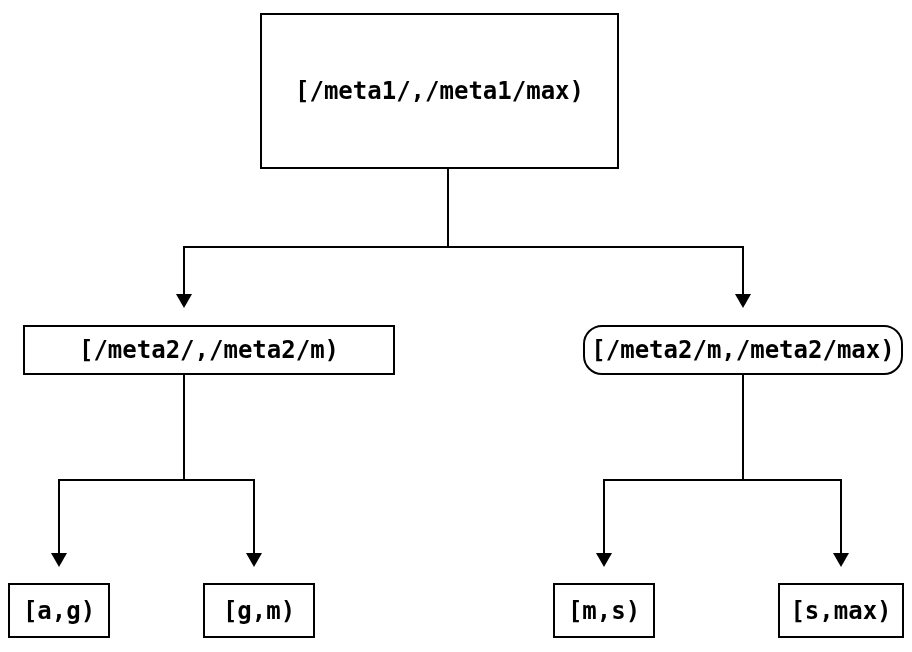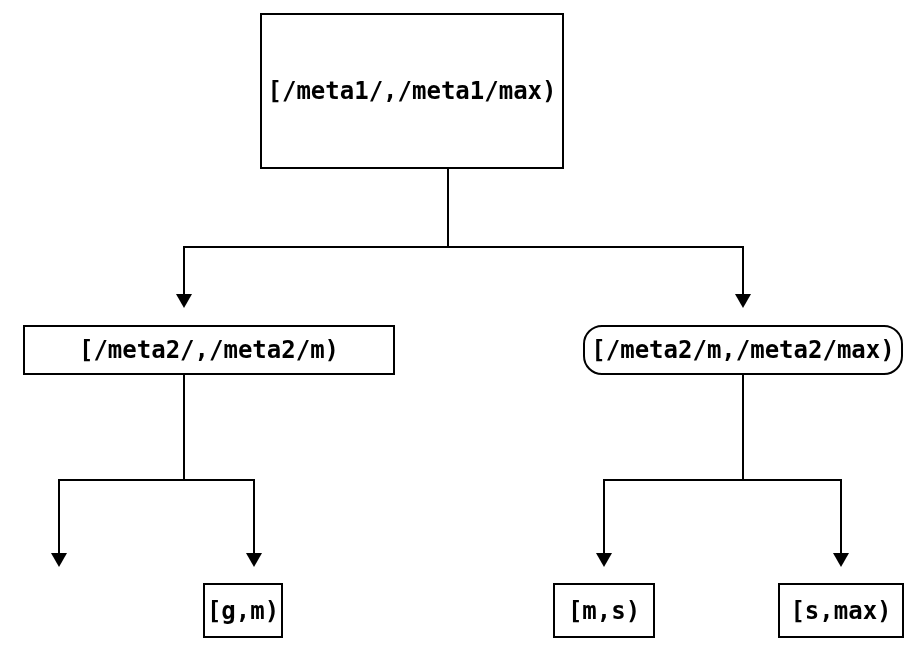--- a/index.html
+++ b/index.html
@@ -35,28 +35,29 @@
     border-left: 8px solid transparent;
     border-right: 8px solid transparent;
     border-top: 14px solid var(--line, #000);
   }
 </style>
 </head>
 <body>
 
 <div class="canvas">
 
-  <div class="node" style="left:260px; top:13px; width:304px; height:156px;">[/meta1/,/meta1/max)</div>
+  <div class="node" style="left:260px; top:13px; width:359px; height:156px;">[/meta1/,/meta1/max)</div>
 
   <div class="node" style="left:23px; top:325px; width:372px; height:50px;">[/meta2/,/meta2/m)</div>
 
   <div class="node" style="left:583px; top:325px; width:320px; height:50px;border-radius:19px;">[/meta2/m,/meta2/max)</div>
 
+  <div class="node" style="left:8px; top:583px; width:102px; height:55px;">[a,g)</div>
 
-  <div class="node" style="left:203px; top:583px; width:80px; height:55px;">[g,m)</div>
+  <div class="node" style="left:203px; top:583px; width:112px; height:55px;">[g,m)</div>
 
   <div class="node" style="left:553px; top:583px; width:102px; height:55px;">[m,s)</div>
 
   <div class="node" style="left:778px; top:583px; width:126px; height:55px;">[s,max)</div>
 
   <div class="edge" style="left:447px; top:169px; width:2px; height:79px;"></div>
   <div class="edge" style="left:183px; top:246px; width:561px; height:2px;"></div>
   <div class="edge" style="left:183px; top:246px; width:2px; height:50px;"></div>
   <div class="edge" style="left:742px; top:246px; width:2px; height:50px;"></div>
   <div class="arrowhead" style="left:176px; top:294px;"></div>

